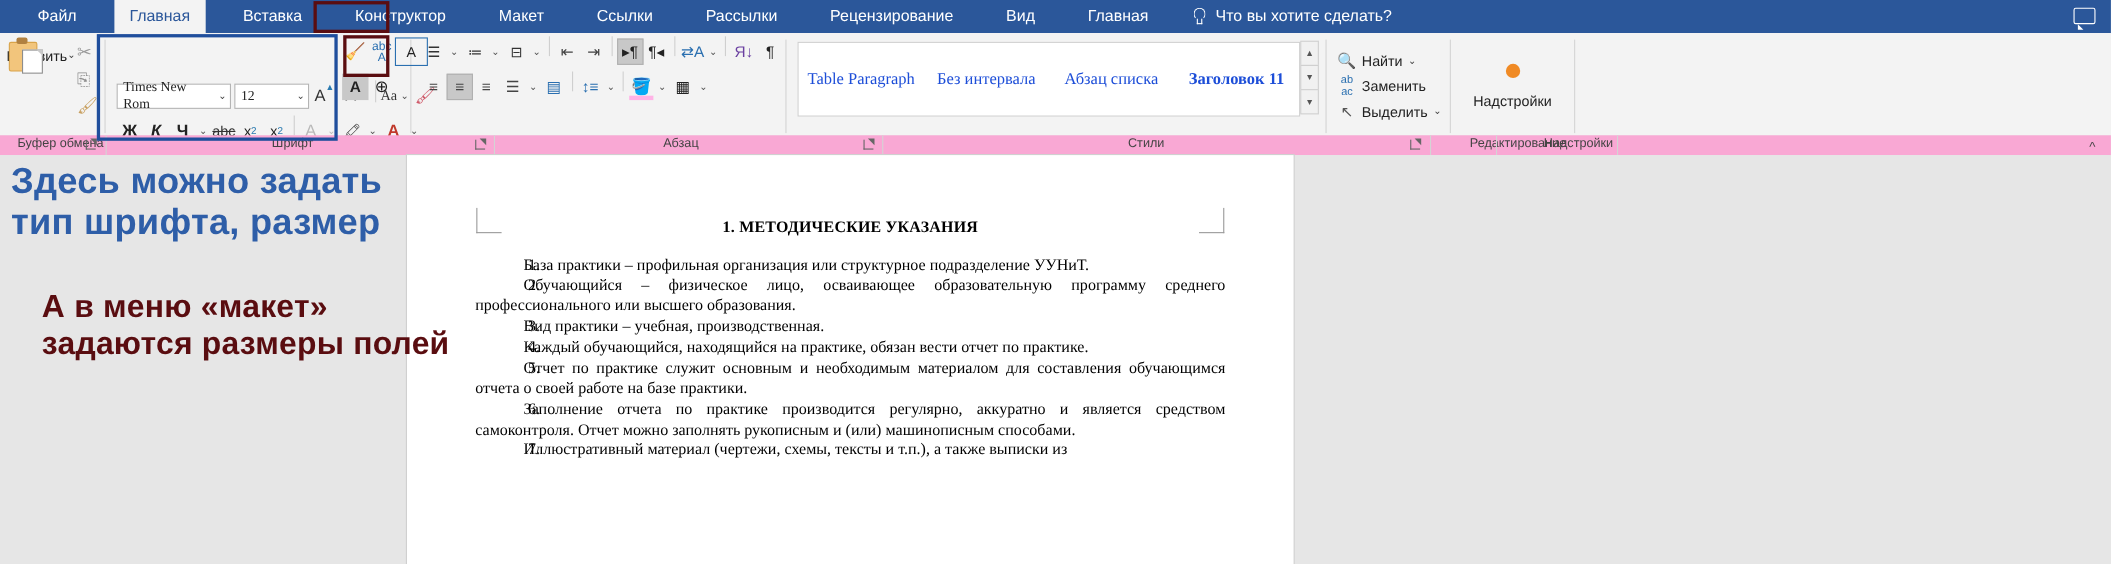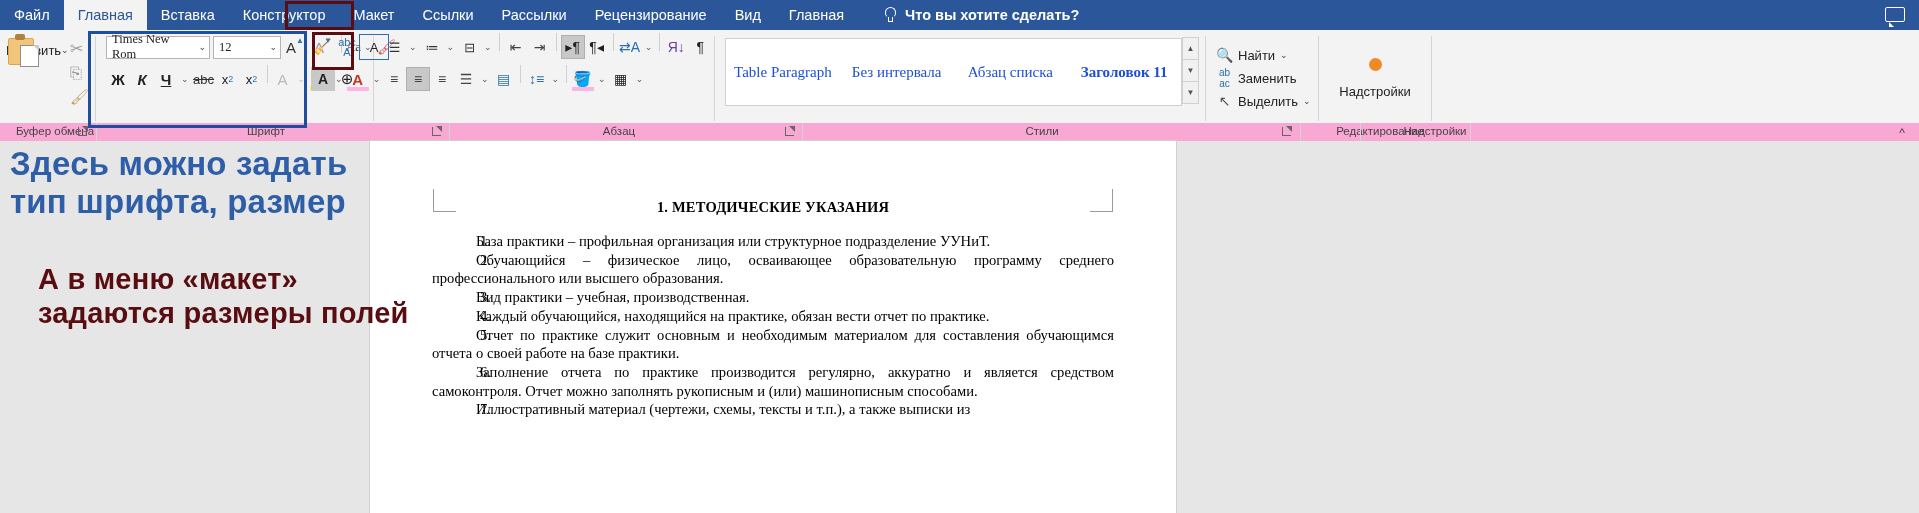--- a/index.html
+++ b/index.html
@@ -11,26 +11,26 @@
   }
   .app{position:relative;width:1919px;height:513px;}
 
   
   .tabbar{
     position:absolute;left:0;top:0;width:1919px;height:30px;
     background:#2b579a;display:flex;align-items:stretch;
   }
   .tab{
     display:flex;align-items:center;padding:0 14px;
-    color:#ffffff;font-size:14.5px;white-space:nowrap;cursor:default;
+    color:#ffffff;font-size:14.5px;white-space:nowrap;cursor:default;margin-left:20px;
   }
   .tab.active{background:#f3f3f3;color:#2b579a;}
   .tellme{
     display:flex;align-items:center;gap:8px;padding:0 10px 0 26px;
-    color:#ffffff;font-size:14.5px;white-space:nowrap;font-weight:bold;
+    color:#ffffff;font-size:14.5px;white-space:nowrap;
   }
   .bulb{display:inline-block;width:13px;height:16px;position:relative;}
   .bulb:before{
     content:"";position:absolute;left:1px;top:0;width:11px;height:11px;
     border:1.5px solid #fff;border-radius:50% 50% 45% 45%;
     border-bottom-color:transparent;box-sizing:border-box;
   }
   .bulb:after{
     content:"";position:absolute;left:4px;top:10px;width:5px;height:5px;
     border-left:1.5px solid #fff;border-right:1.5px solid #fff;
@@ -267,21 +267,21 @@
         <div class="clip-small">
           <span class="ci scissor">✂</span>
           <span class="ci copy-ico">⎘</span>
           <span class="ci brush">🖌</span>
         </div>
       </div>
     </div>
     <div class="sep"></div>
 
     <div class="rgroup fontg">
-      <div class="rgroup-body" style="flex-direction:column;align-items:flex-start;padding-left:10px;">
+      <div class="rgroup-body" style="flex-direction:column;align-items:flex-start;padding-left:10px;margin-top:40px;">
         <div class="fg-row">
           <div class="combo combo-font">
             <span>Times New Rom</span>
             <span class="arw">⌄</span>
           </div>
           <div class="combo combo-size">
             <span>12</span>
             <span class="arw">⌄</span>
           </div>
           <span class="growA">A<sup>▲</sup></span>

